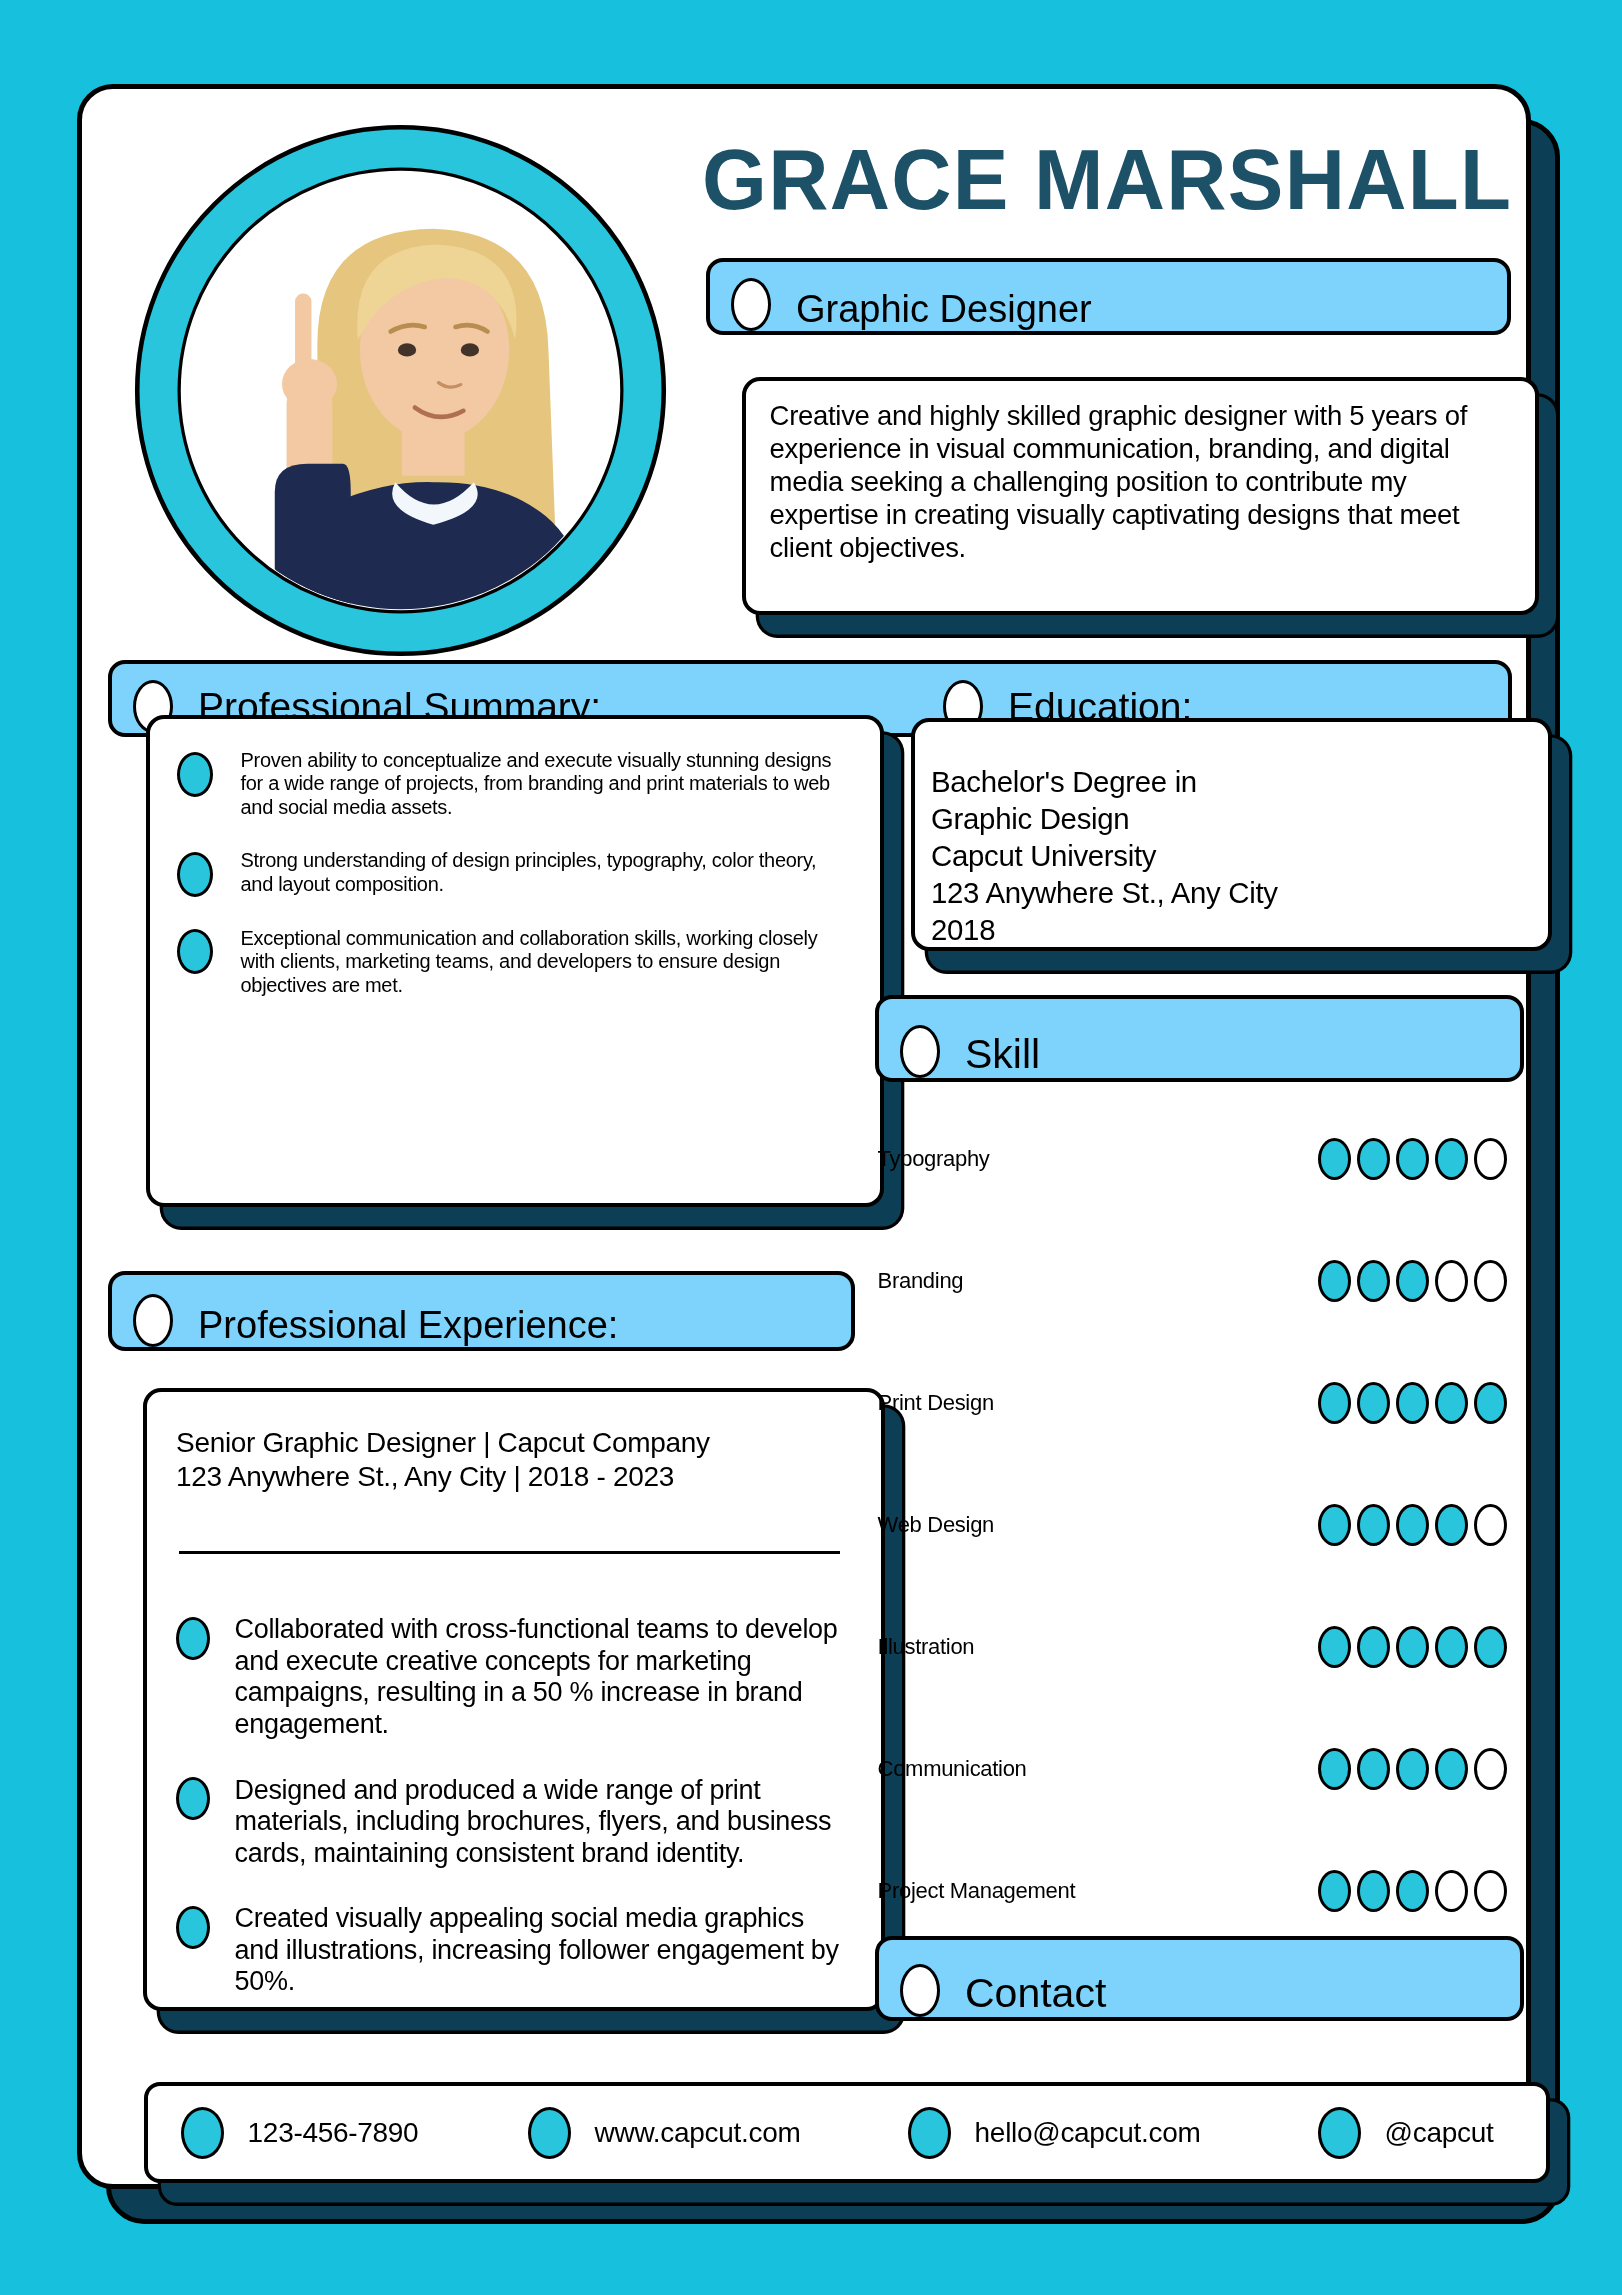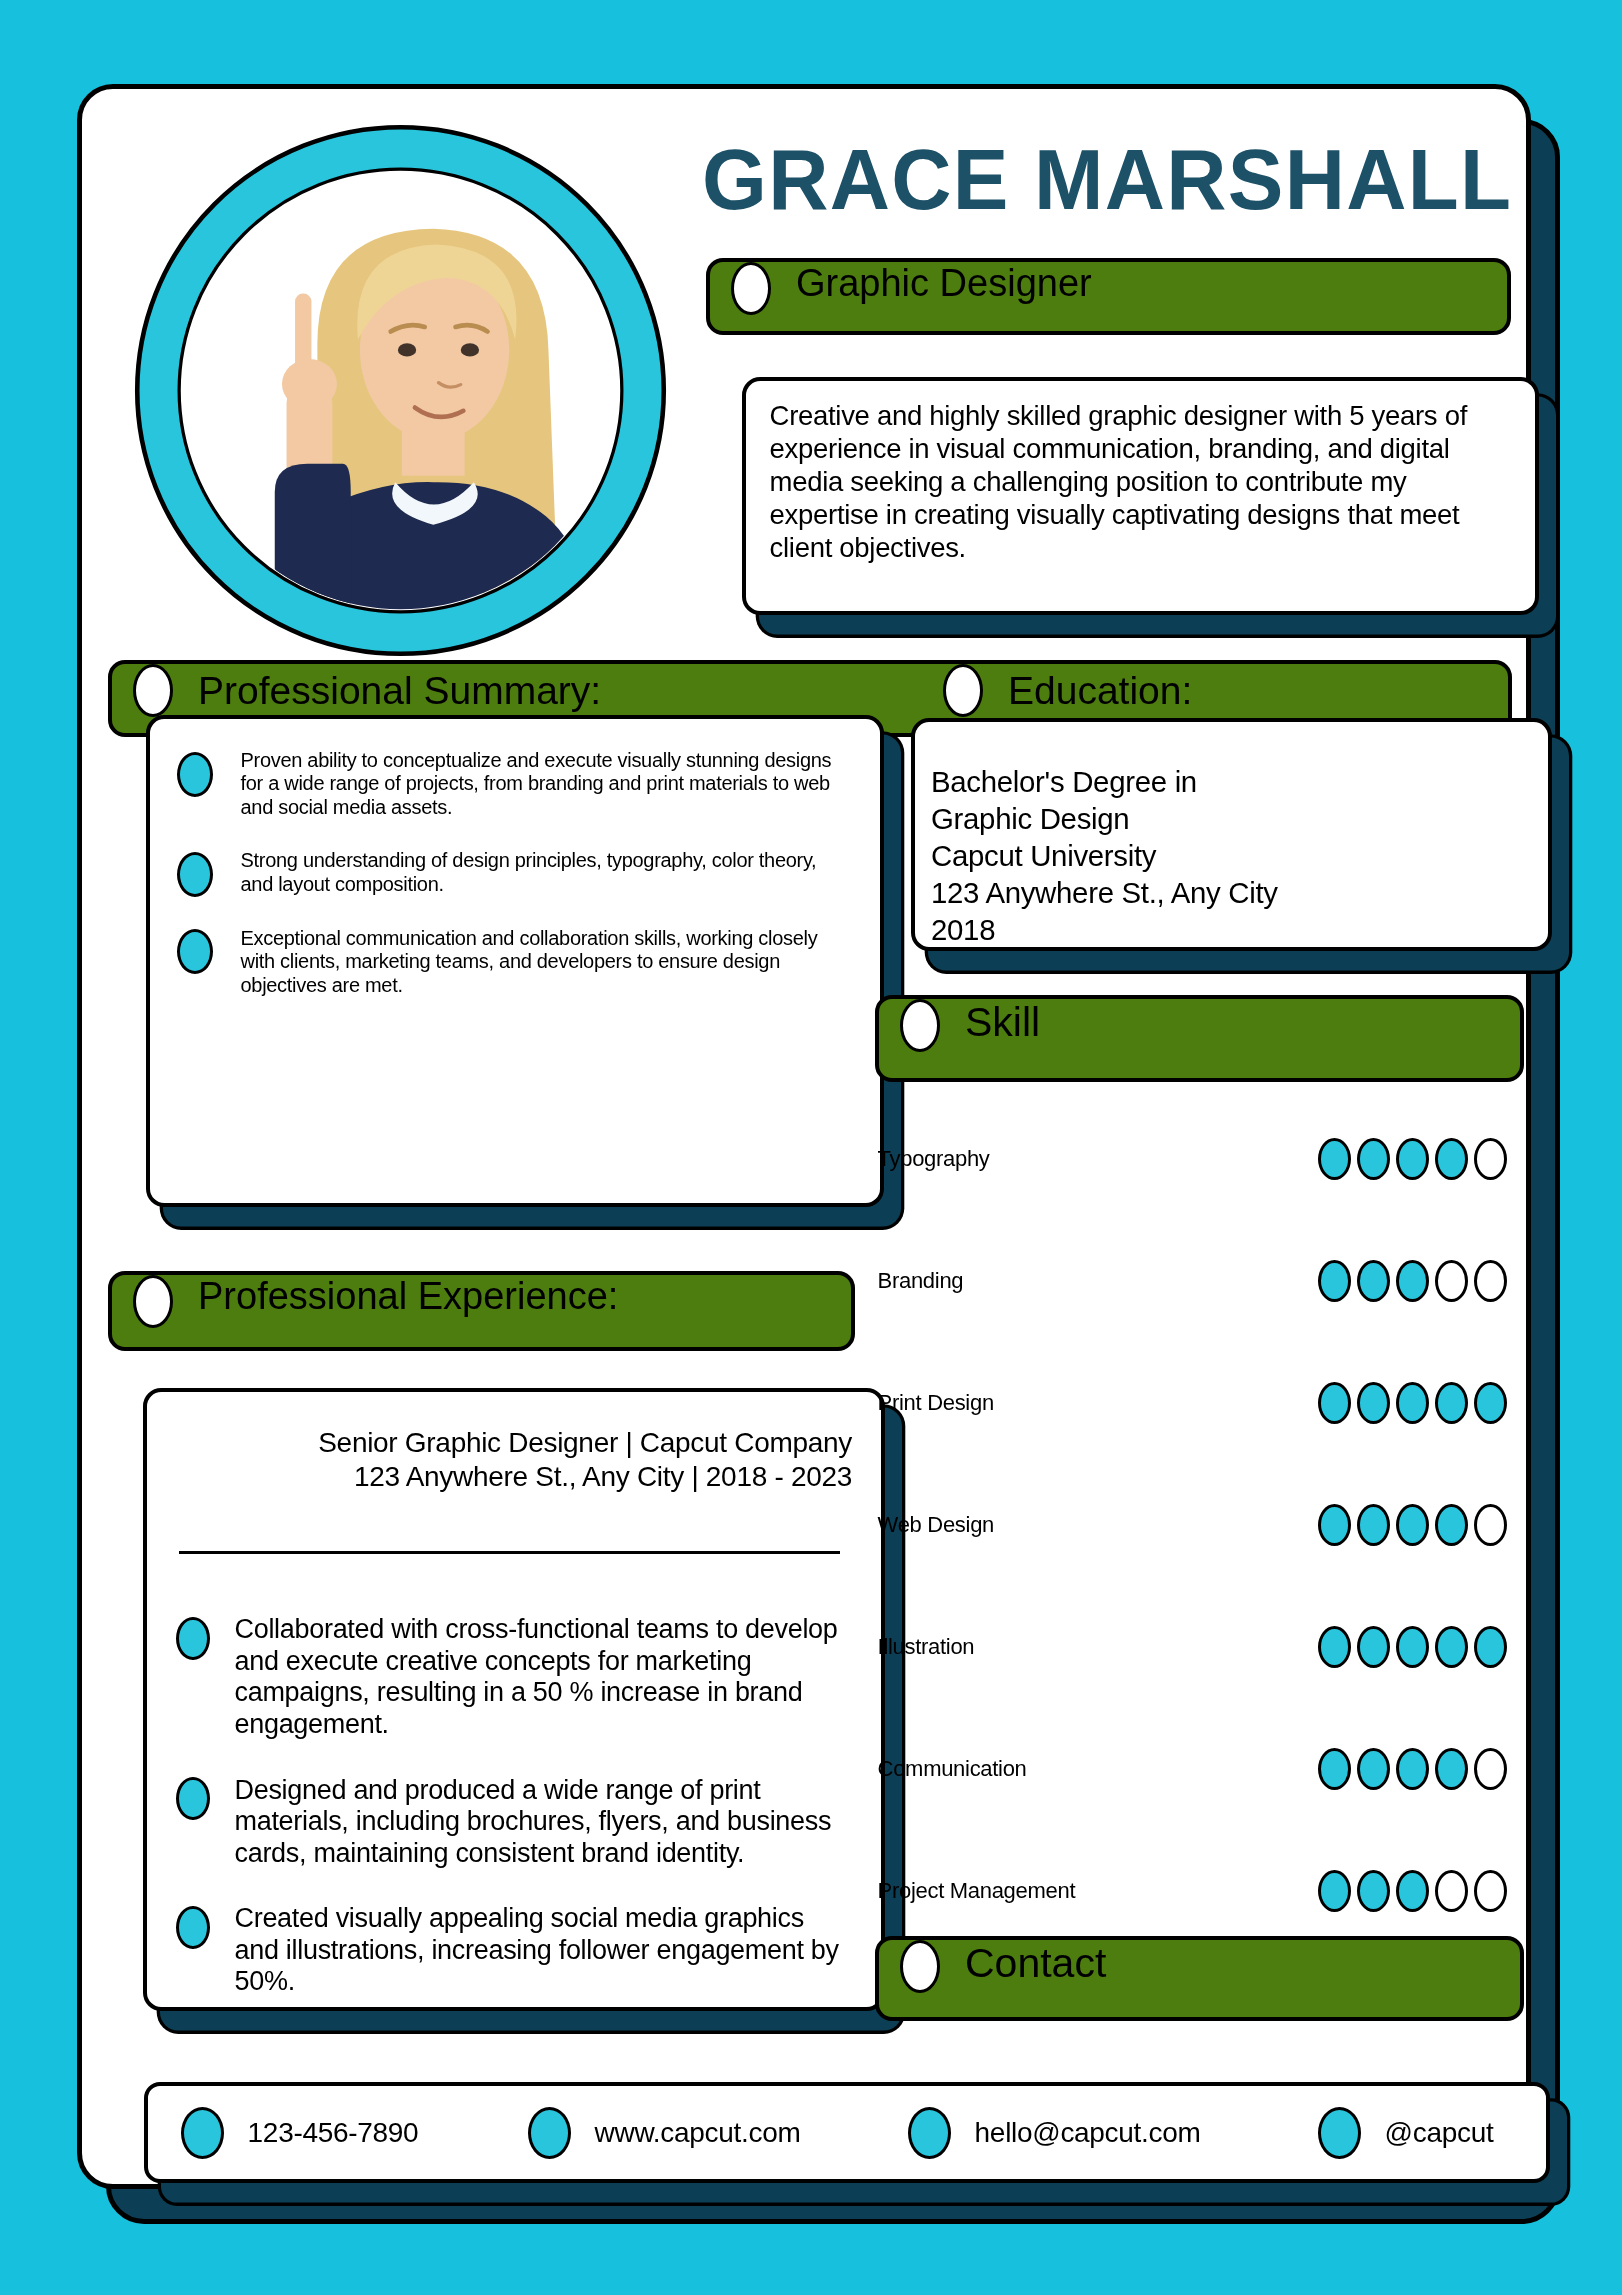--- a/index.html
+++ b/index.html
@@ -21,22 +21,22 @@
   }
   
   .photo{position:absolute;left:50px;top:33px;width:537px;height:537px;}
   
   .name{
     position:absolute;left:620px;top:41px;width:818px;
     font-size:86px;font-weight:bold;letter-spacing:1.3px;
     color:#1D5168;white-space:nowrap;transform:scaleX(.97);transform-origin:left;
   }
   .pill{
-    position:absolute;background:#4d7c0f;border:4.6px solid #000;border-radius:17px;
-    display:flex;align-items:flex-start;
+    position:absolute;background:#7dd3fc;border:4.6px solid #000;border-radius:17px;
+    display:flex;align-items:flex-end;
   }
   .pill .oval{
     width:34px;height:47px;background:#fff;border:3.9px solid #000;border-radius:50%;
     flex:0 0 auto;margin-left:21px;
   }
   .pill .pill-label{font-size:38px;margin-left:25px;letter-spacing:0;white-space:nowrap;}
   .role-bar{left:624px;top:169px;width:797px;height:69px;}
   .box{
     position:absolute;background:#fff;border:4.6px solid #000;border-radius:18.3px;
     box-shadow:17px 19.6px 0 #0C3F55,17px 19.6px 0 3.3px #000;
@@ -57,21 +57,21 @@
   .b-marker{
     flex:0 0 auto;width:30px;height:39px;background:#29C5DC;border:3.9px solid #000;
     border-radius:50%;margin-top:2.6px;
   }
   .b-text{font-size:20px;line-height:1.17;letter-spacing:-0.3px;margin-left:27.5px;}
   
   .summary-box{left:27.5px;top:626px;width:738px;height:492px;padding:30px 27.5px;box-sizing:border-box;
     display:flex;flex-direction:column;gap:30px;}
   .exp-header{left:26px;top:1182px;width:739px;height:72px;}
   .exp-box{left:25px;top:1299px;width:742px;height:623px;padding:34px 29px;box-sizing:border-box;}
-  .exp-heading{font-size:28px;line-height:1.2;letter-spacing:-0.3px;text-align:right;}
+  .exp-heading{font-size:28px;line-height:1.2;letter-spacing:-0.3px;}
   .exp-rule{border:none;border-top:3.3px solid #000;margin:58px 11.8px 0 2.6px;}
   .exp-bullets{margin-top:60px;display:flex;flex-direction:column;gap:34px;}
   .exp-bullets .b-text{font-size:27px;}
   .exp-bullets .b-marker{width:27.5px;height:37px;}
   .exp-bullets .b-text{margin-left:25px;}
   
   .edu-box{left:793px;top:629px;width:641px;height:233px;padding:41px 16px;box-sizing:border-box;}
   .edu-lines{font-size:29.4px;line-height:1.26;letter-spacing:-0.3px;}
   .skill-header{left:793px;top:906px;width:641px;height:79px;}
   .skill-header .pill-label{font-size:41px;}

